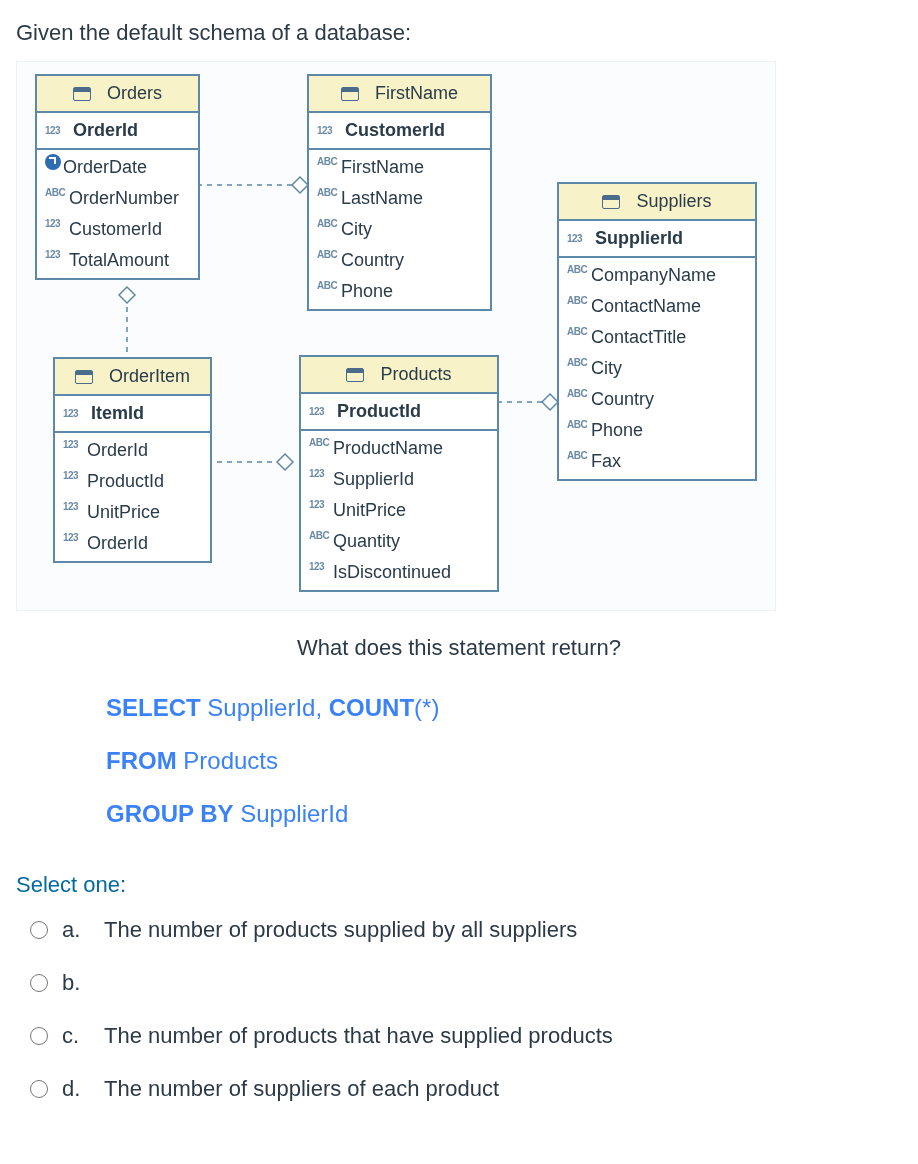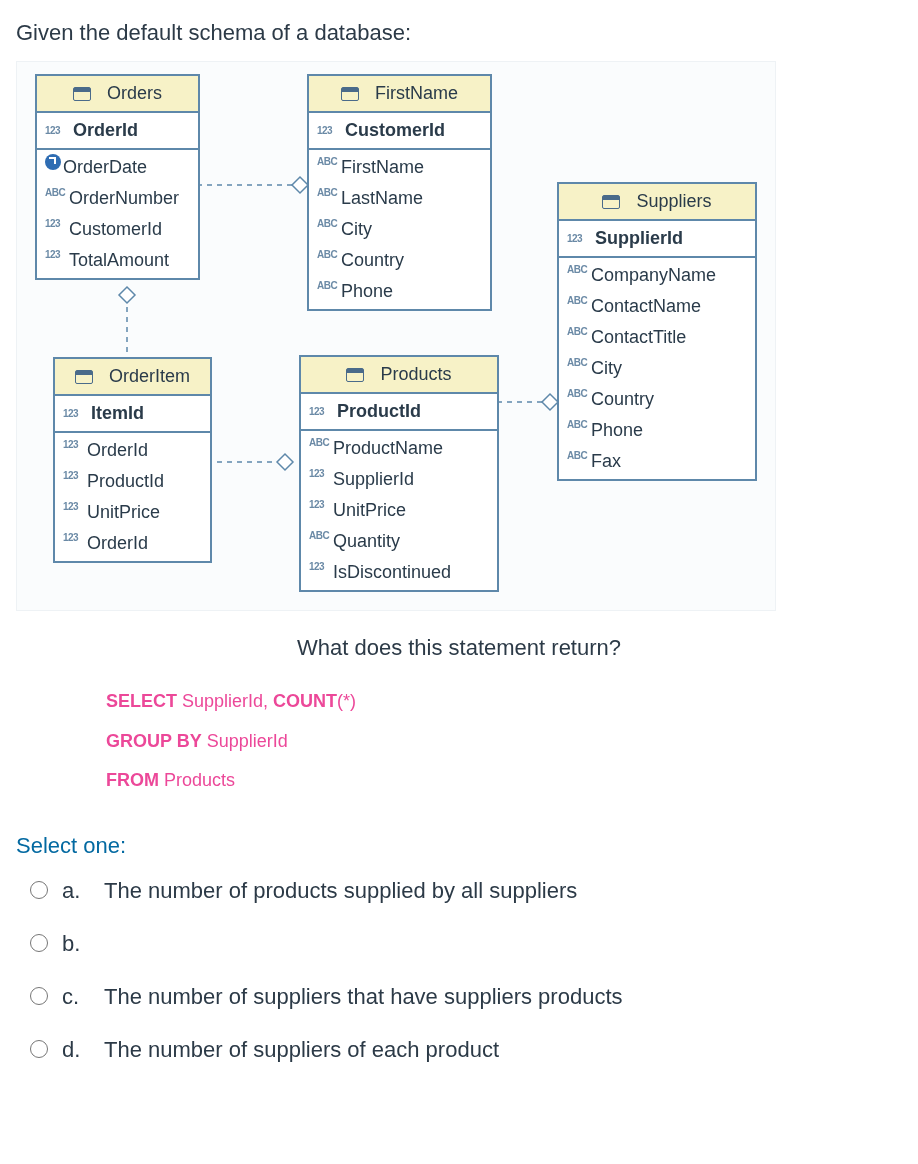--- a/index.html
+++ b/index.html
@@ -94,23 +94,23 @@
     }
     .diamond {
       stroke: #5e88aa; stroke-width: 1.5; fill: #fff;
     }
     .dashline {
       stroke: #5e88aa; stroke-width: 1.5; stroke-dasharray: 5 5; fill: none;
     }
     .q2 { margin-top: 20px; color: #2c3a47; text-align: center; }
     .sql {
       margin: 18px 0 28px 90px;
-      font-size: 18px;
+      font-size: 24px;
       line-height: 2.2;
-      color: #ec4899;
+      color: #3b82f6;
     }
     .sql .kw { font-weight: 700; }
     .selectone { margin-bottom: 10px; color: #0369a1; }
     .opts { display: flex; flex-direction: column; gap: 20px; margin-top: 12px; }
     .opt {
       display: flex; align-items: center; gap: 14px;
       font-size: 22px; color: #2c3a47;
       padding-left: 14px;
     }
     .opt input[type="radio"] {
@@ -306,42 +306,42 @@
   </div>
 </div>
 
 <div class="q2">What does this statement return?</div>
 
 <div class="sql">
   <div>
     <span class="kw">SELECT</span><span> SupplierId, </span><span class="kw">COUNT</span><span>(*)</span>
   </div>
   <div>
+    <span class="kw">FROM</span><span> Products</span>
+  </div>
+  <div>
     <span class="kw">GROUP BY</span><span> SupplierId</span>
-  </div>
-  <div>
-    <span class="kw">FROM</span><span> Products</span>
   </div>
 </div>
 
 <div class="selectone">Select one:</div>
 
 <div class="opts">
   <label class="opt">
     <input type="radio" name="ans" style="">
     <span class="letter">a.</span>
     <span>The number of products supplied by all suppliers</span>
   </label>
   <label class="opt">
     <input type="radio" name="ans" style="">
     <span class="letter">b.</span>
   </label>
   <label class="opt">
     <input type="radio" name="ans" style="">
     <span class="letter">c.</span>
-    <span>The number of suppliers that have suppliers products</span>
+    <span>The number of products that have supplied products</span>
   </label>
   <label class="opt">
     <input type="radio" name="ans" style="">
     <span class="letter">d.</span>
     <span>The number of suppliers of each product</span>
   </label>
 </div>
 
 </body></html>

